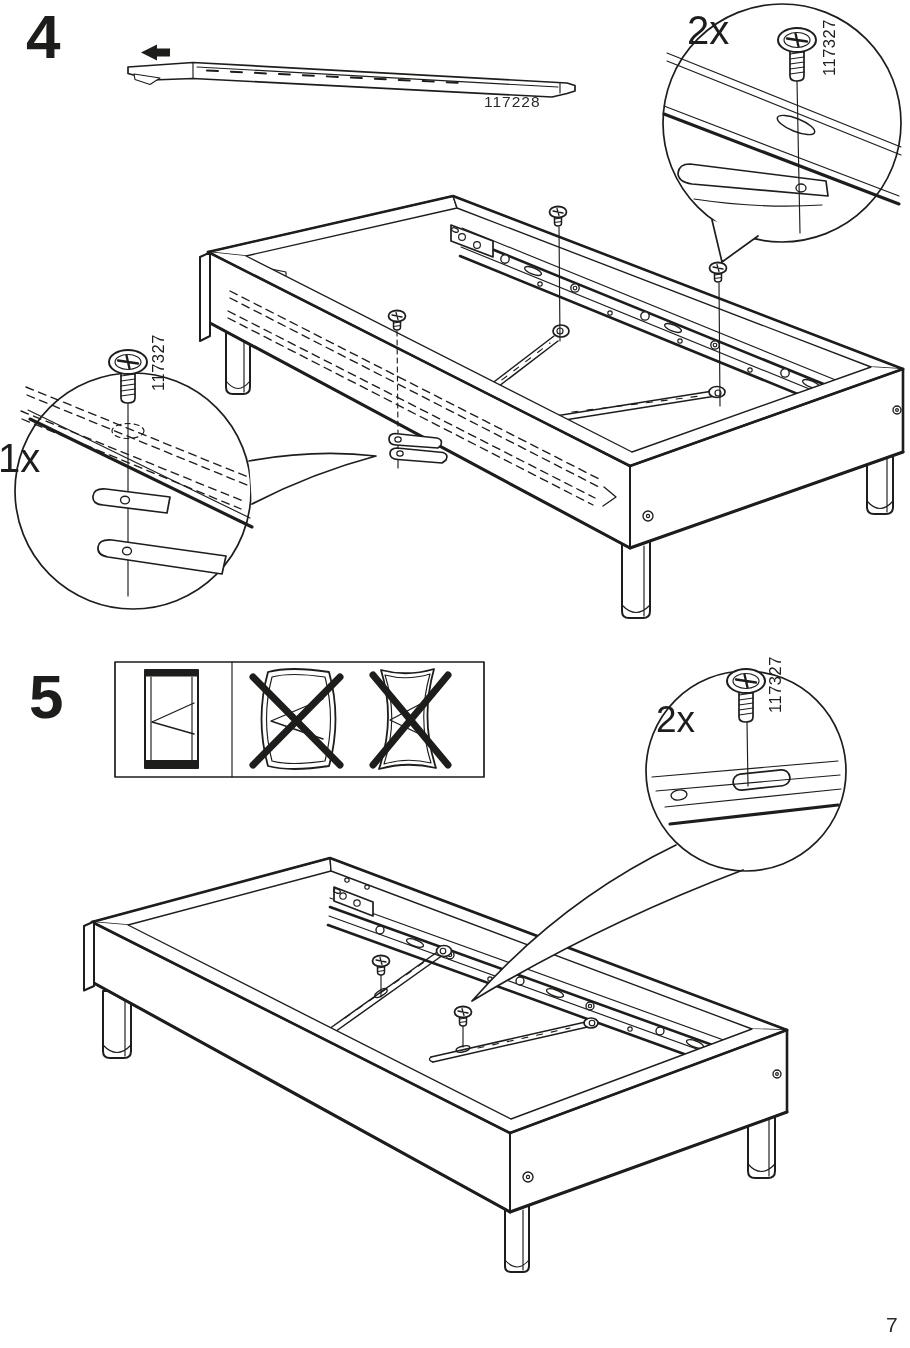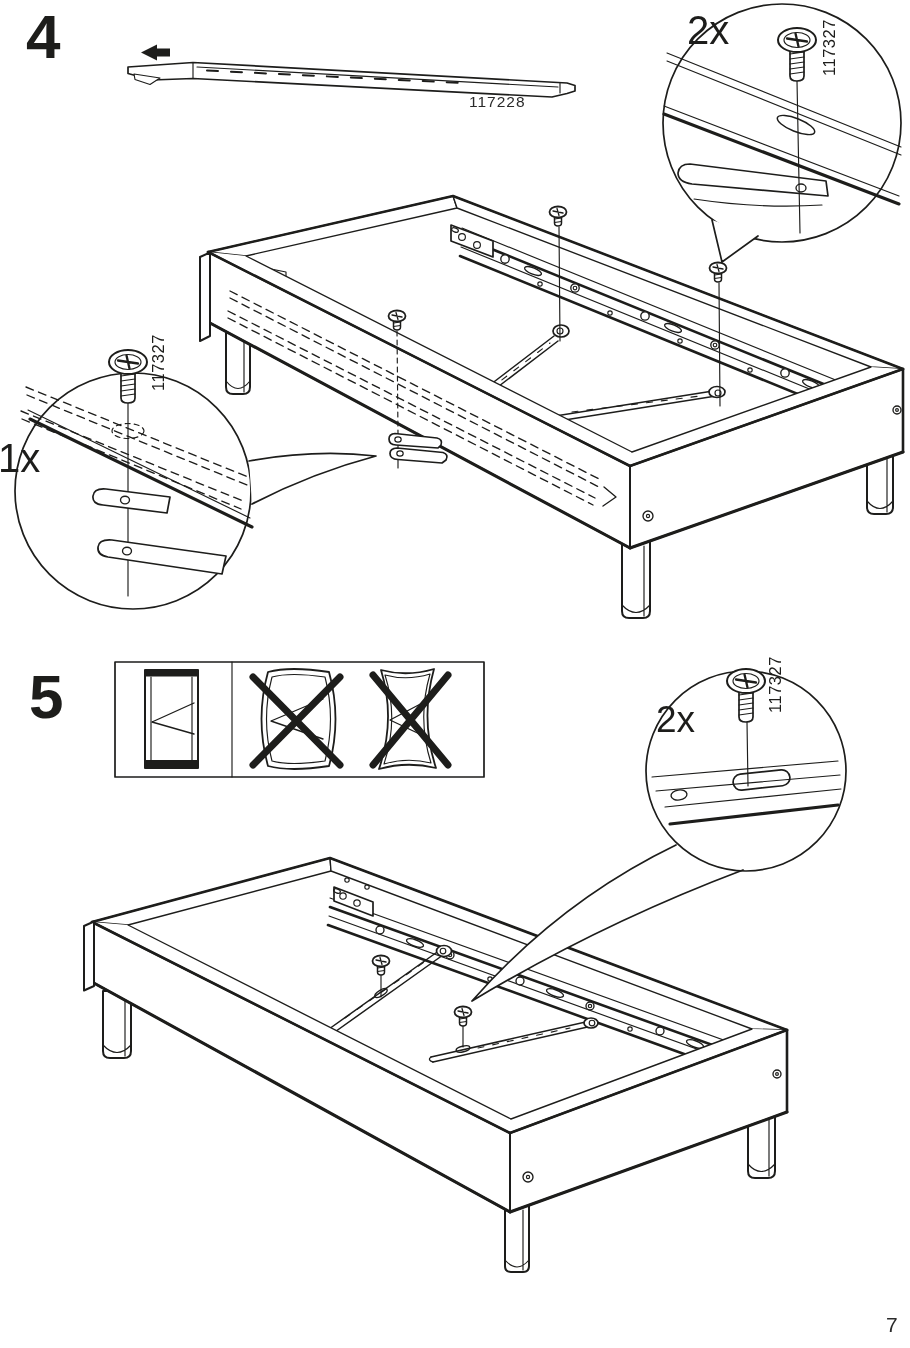--- a/index.html
+++ b/index.html
@@ -316,21 +316,21 @@
     <rect class="ln w16" x="733" y="772" width="57" height="16" rx="8" transform="rotate(-6 761 780)"></rect>
     <line class="ln w1" x1="747" y1="722" x2="748" y2="786"></line>
     <use href="#screwB" transform="translate(746,681)"></use>
   </g>
 
   <use href="#screwS" transform="translate(381,961)"></use>
   <use href="#screwS" transform="translate(463,1012)"></use>
 </svg>
 
 <div class="lbl stepnum" style="left:26px;top:6px">4</div>
-<div class="lbl part" style="left:469px;top:94px">117228</div>
+<div class="lbl part" style="left:484px;top:94px">117228</div>
 
 <div class="lbl qty" style="left:687px;top:10px">2x</div>
 <div class="lbl vpart" style="left:820px;top:76px">117327</div>
 
 <div class="lbl qty" style="left:-2px;top:438px">1x</div>
 <div class="lbl vpart" style="left:149px;top:391px">117327</div>
 
 <div class="lbl stepnum" style="left:29px;top:666px">5</div>
 <div class="lbl qty-s" style="left:656px;top:701px">2x</div>
 <div class="lbl vpart" style="left:766px;top:713px">117327</div>

